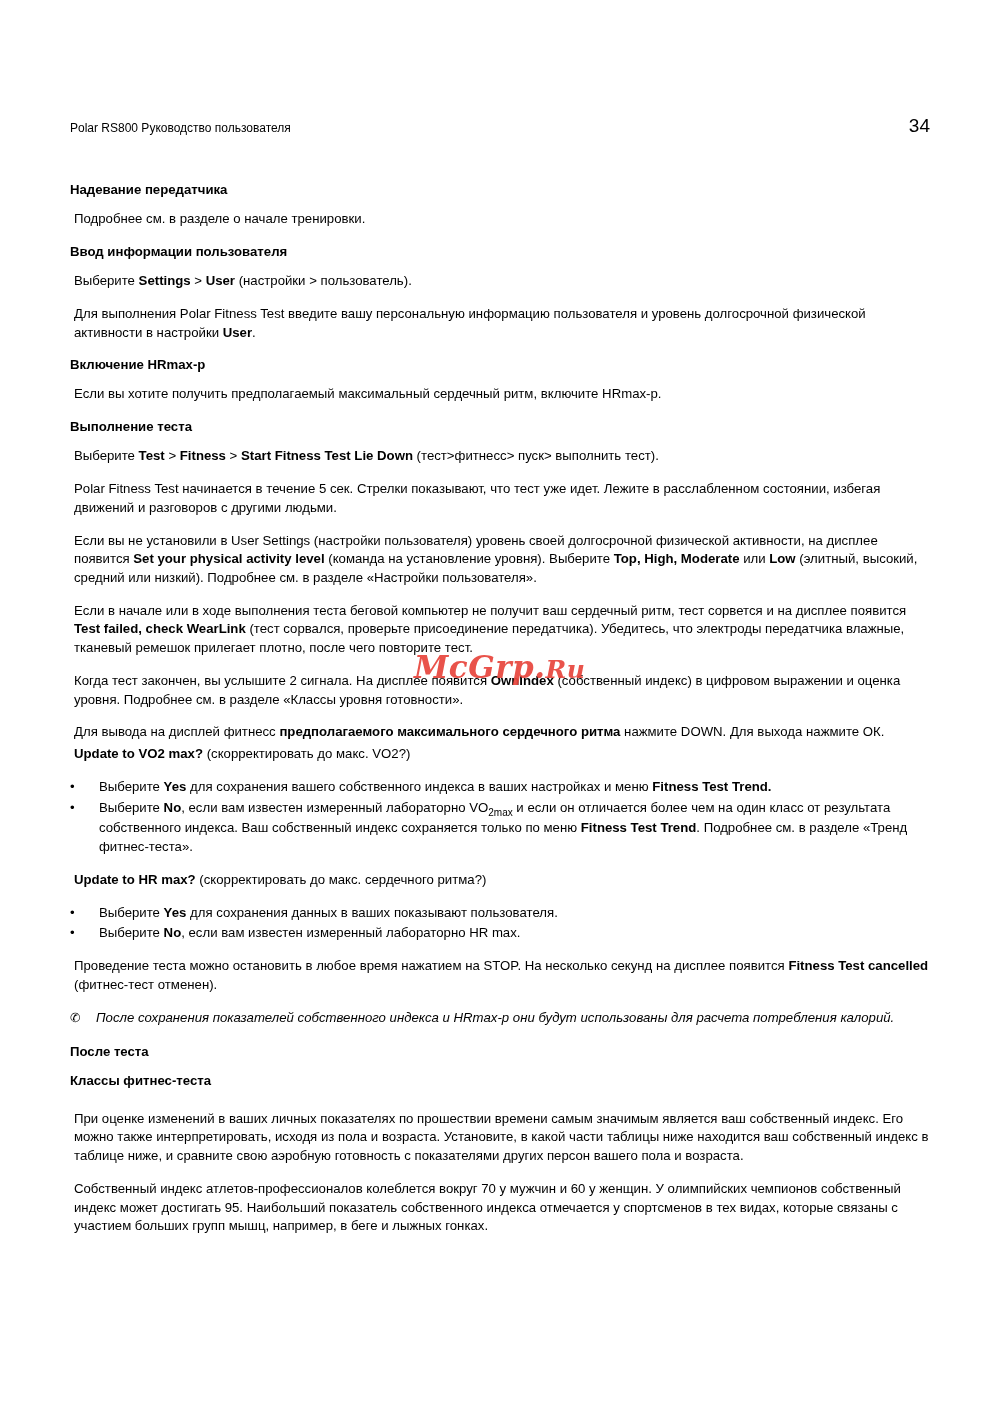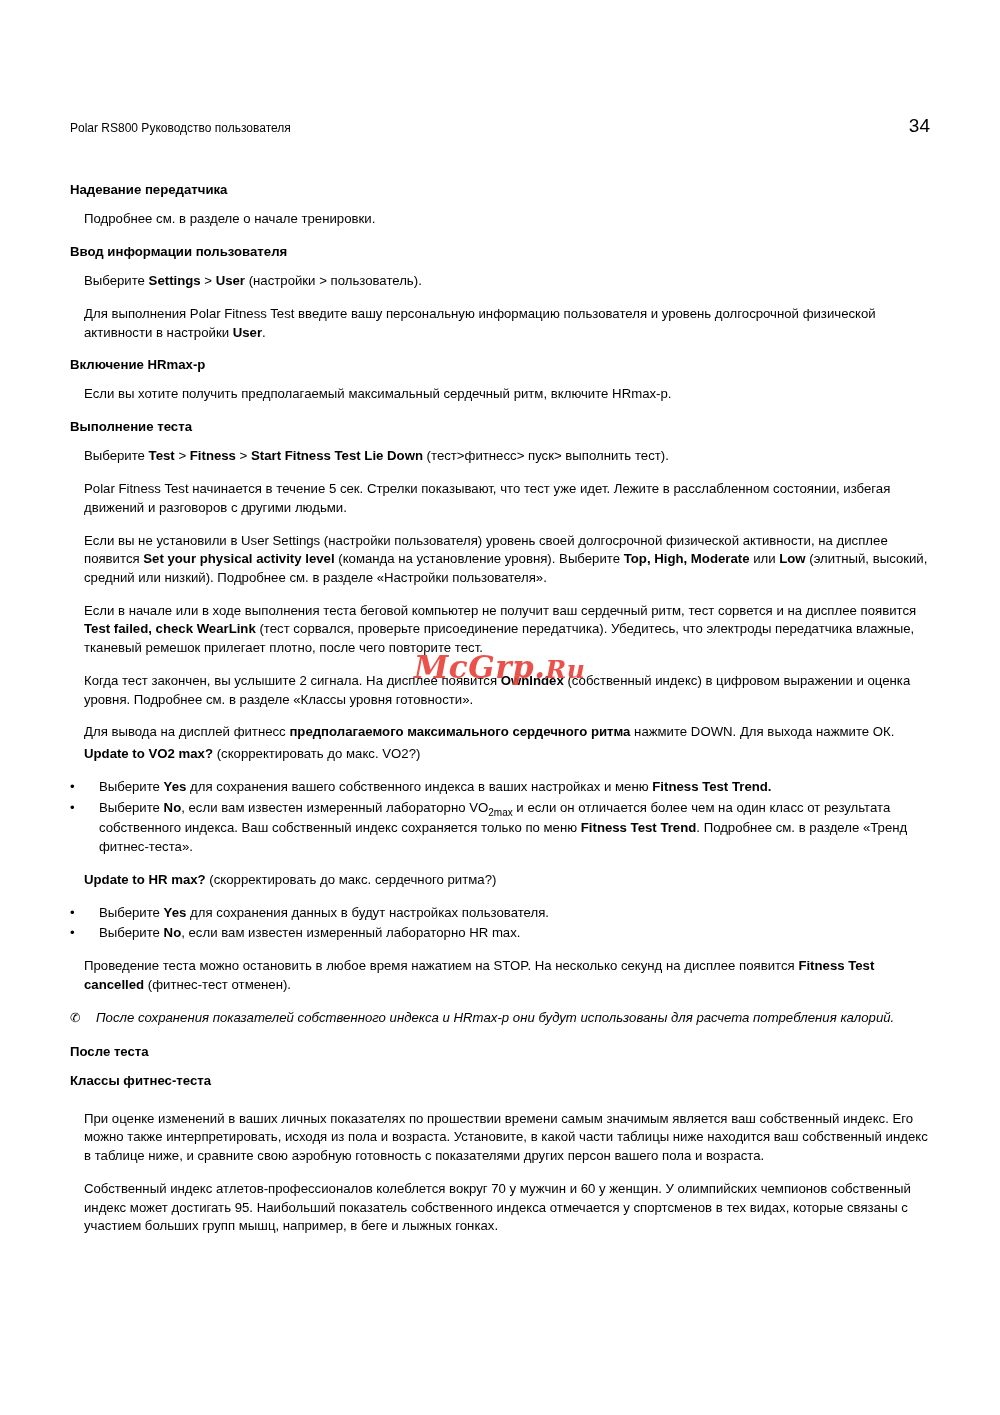--- a/index.html
+++ b/index.html
@@ -36,21 +36,21 @@
 
   h3.sec {
     font-size: 13.2px;
     font-weight: bold;
     margin: 0 0 12px 0;
     line-height: 1.3;
   }
   p.para {
     font-size: 13.2px;
     line-height: 1.42;
-    margin: 0 0 14px 14px;
+    margin: 0 0 14px 4px;
     text-align: left;
   }
   p.tight {
     margin-bottom: 3px;
   }
   b { font-weight: bold; }
   i { font-style: italic; }
 
   ul.bullets {
     list-style: none;
@@ -139,21 +139,21 @@
     <p class="para"><b>Update to VO2 max?</b><span> (скорректировать до макс. VO2?)</span></p>
 
     <ul class="bullets">
       <li><span class="bullet">•</span><span>Выберите </span><b>Yes</b><span> для сохранения вашего собственного индекса в ваших настройках и меню </span><b>Fitness Test Trend.</b></li>
       <li><span class="bullet">•</span><span>Выберите </span><b>No</b><span>, если вам известен измеренный лабораторно VO</span><sub>2max</sub><span> и если он отличается более чем на один класс от результата собственного индекса. Ваш собственный индекс сохраняется только по меню </span><b>Fitness Test Trend</b><span>. Подробнее см. в разделе «Тренд фитнес-теста».</span></li>
     </ul>
 
     <p class="para"><b>Update to HR max?</b><span> (скорректировать до макс. сердечного ритма?)</span></p>
 
     <ul class="bullets">
-      <li><span class="bullet">•</span><span>Выберите </span><b>Yes</b><span> для сохранения данных в будут настройках пользователя.</span></li>
+      <li><span class="bullet">•</span><span>Выберите </span><b>Yes</b><span> для сохранения данных в ваших показывают пользователя.</span></li>
       <li><span class="bullet">•</span><span>Выберите </span><b>No</b><span>, если вам известен измеренный лабораторно HR max.</span></li>
     </ul>
 
     <p class="para"><span>Проведение теста можно остановить в любое время нажатием на STOP. На несколько секунд на дисплее появится </span><b>Fitness Test cancelled</b><span> (фитнес-тест отменен).</span></p>
 
     <div class="note">
       <span class="note-icon">✆</span>
       <i>После сохранения показателей собственного индекса и HRmax-p они будут использованы для расчета потребления калорий.</i>
     </div>
 

